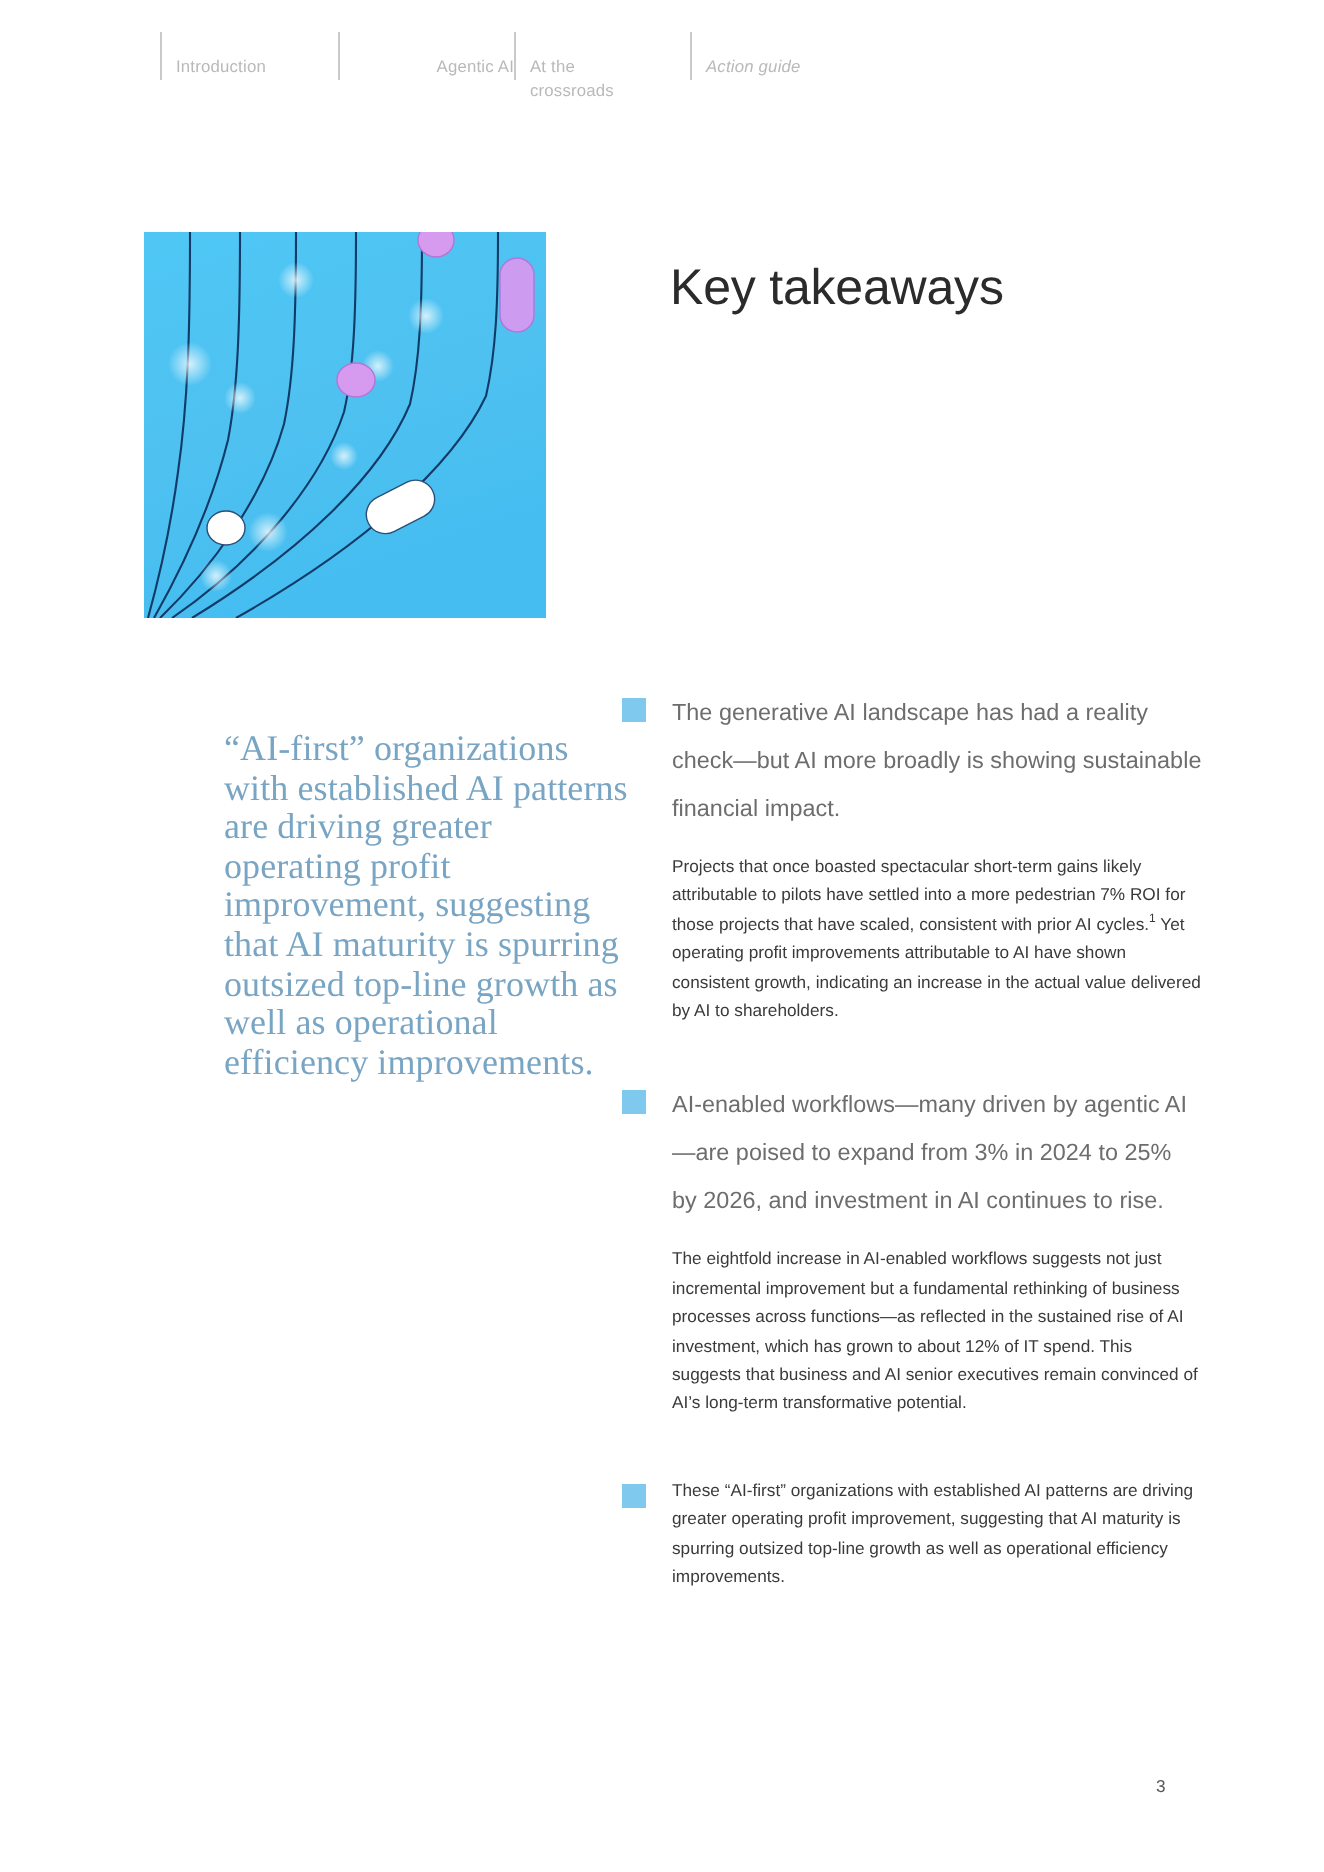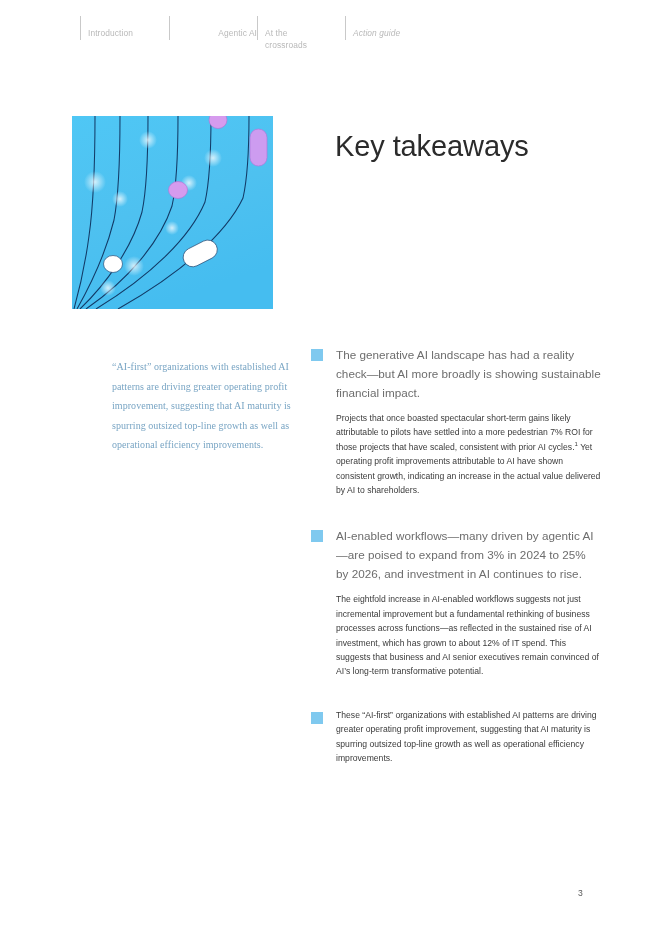--- a/index.html
+++ b/index.html
@@ -63,33 +63,33 @@
   }
   .hero svg { display: block; }
 
   
   .pullquote {
     position: absolute;
     left: 72px;
     top: 347px;
     width: 204px;
     font-family: "Liberation Serif", serif;
-    font-size: 10px;
+    font-size: 18px;
     line-height: 19.6px;
     color: #79a5c4;
     letter-spacing: 0.05px;
   }
 
   
   .page-title {
     position: absolute;
     left: 335px;
     top: 108px;
     width: 260px;
-    font-size: 29px;
+    font-size: 25px;
     line-height: 39px;
     font-weight: 300;
     color: #2b2b2b;
     letter-spacing: -0.1px;
     font-family: "Liberation Sans", sans-serif;
   }
 
   .takeaways {
     position: absolute;
     left: 311px;
@@ -106,21 +106,21 @@
   .bullet {
     position: absolute;
     left: 0;
     top: 4px;
     width: 12px;
     height: 12px;
     background: #7fc9ef;
   }
   .takeaway-heading {
     font-size: 11.7px;
-    line-height: 19px;
+    line-height: 24px;
     color: #6d6d6d;
     font-weight: 400;
     letter-spacing: 0.02px;
     margin: 0 0 9px 0;
     font-family: "Liberation Sans", sans-serif;
   }
   .takeaway-body {
     font-size: 8.6px;
     line-height: 14.4px;
     color: #3a3a3a;

